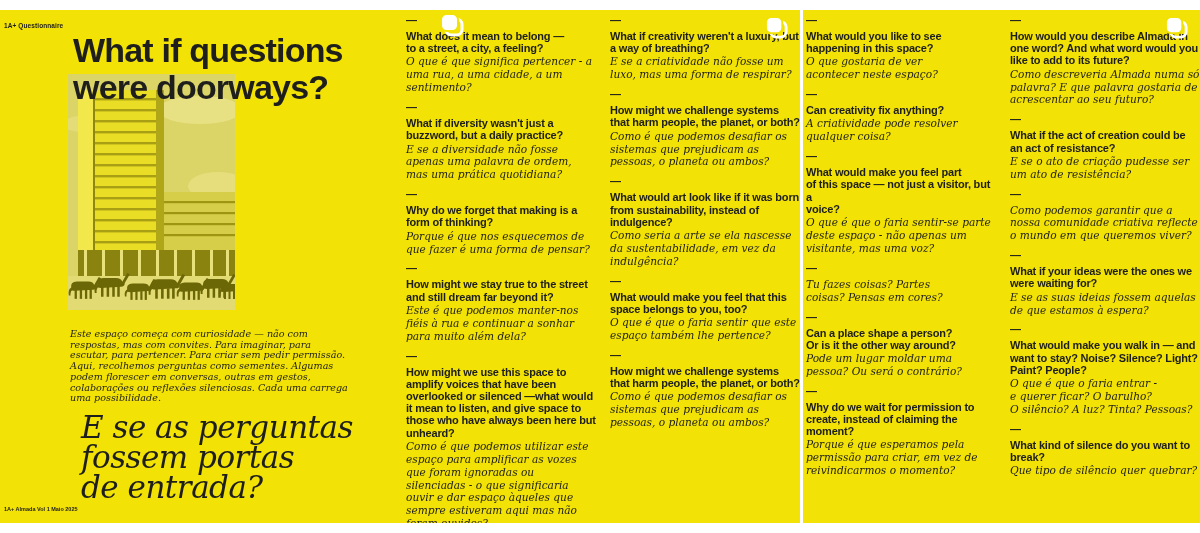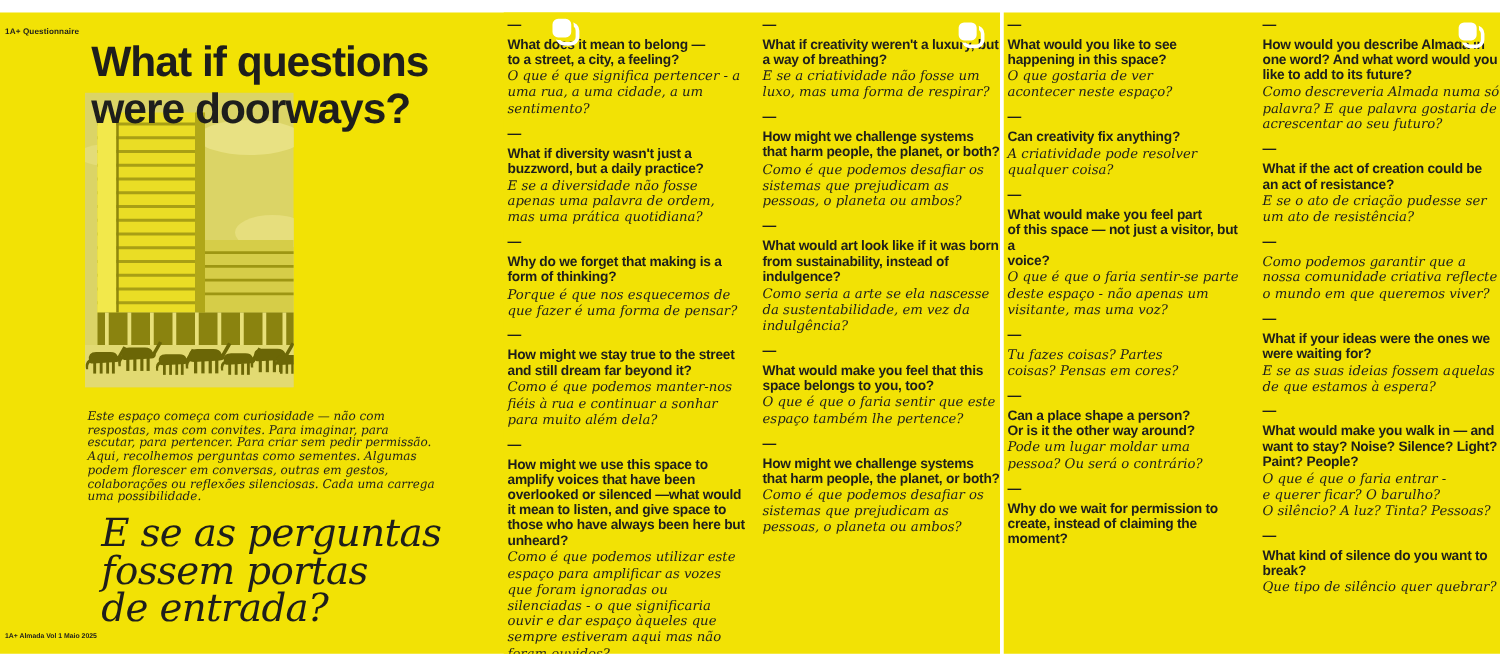--- a/index.html
+++ b/index.html
@@ -160,21 +160,21 @@
           <div class="a">E se a diversidade não fosse apenas uma palavra de ordem, mas uma prática quotidiana?</div>
         </div>
         <div class="qa">
           <span class="dash">—</span>
           <div class="q">Why do we forget that making is a form of thinking?</div>
           <div class="a">Porque é que nos esquecemos de que fazer é uma forma de pensar?</div>
         </div>
         <div class="qa">
           <span class="dash">—</span>
           <div class="q">How might we stay true to the street and still dream far beyond it?</div>
-          <div class="a">Como é que podemos manter-nos fiéis à rua e continuar a sonhar para muito além dela?</div>
+          <div class="a">Este é que podemos manter-nos fiéis à rua e continuar a sonhar para muito além dela?</div>
         </div>
         <div class="qa">
           <span class="dash">—</span>
           <div class="q">How might we use this space to amplify voices that have been overlooked or silenced —what would it mean to listen, and give space to those who have always been here but unheard?</div>
           <div class="a">Como é que podemos utilizar este espaço para amplificar as vozes que foram ignoradas ou silenciadas - o que significaria ouvir e dar espaço àqueles que sempre estiveram aqui mas não foram ouvidos?</div>
         </div>
       </div>
     <div class="col">
         <div class="qa">
           <span class="dash">—</span>
@@ -237,20 +237,21 @@
         </div>
         <div class="qa">
           <span class="dash">—</span>
           <div class="q">Can a place shape a person?
 Or is it the other way around?</div>
           <div class="a">Pode um lugar moldar uma pessoa? Ou será o contrário?</div>
         </div>
         <div class="qa">
           <span class="dash">—</span>
           <div class="q">Why do we wait for permission to create, instead of claiming the moment?</div>
+          <div class="a">Porque é que esperamos pela permissão para criar, em vez de reivindicarmos o momento?</div>
         </div>
       </div>
     <div class="col">
         <div class="qa">
           <span class="dash">—</span>
           <div class="q">How would you describe Almada in one word? And what word would you like to add to its future?</div>
           <div class="a">Como descreveria Almada numa só palavra? E que palavra gostaria de acrescentar ao seu futuro?</div>
         </div>
         <div class="qa">
           <span class="dash">—</span>

